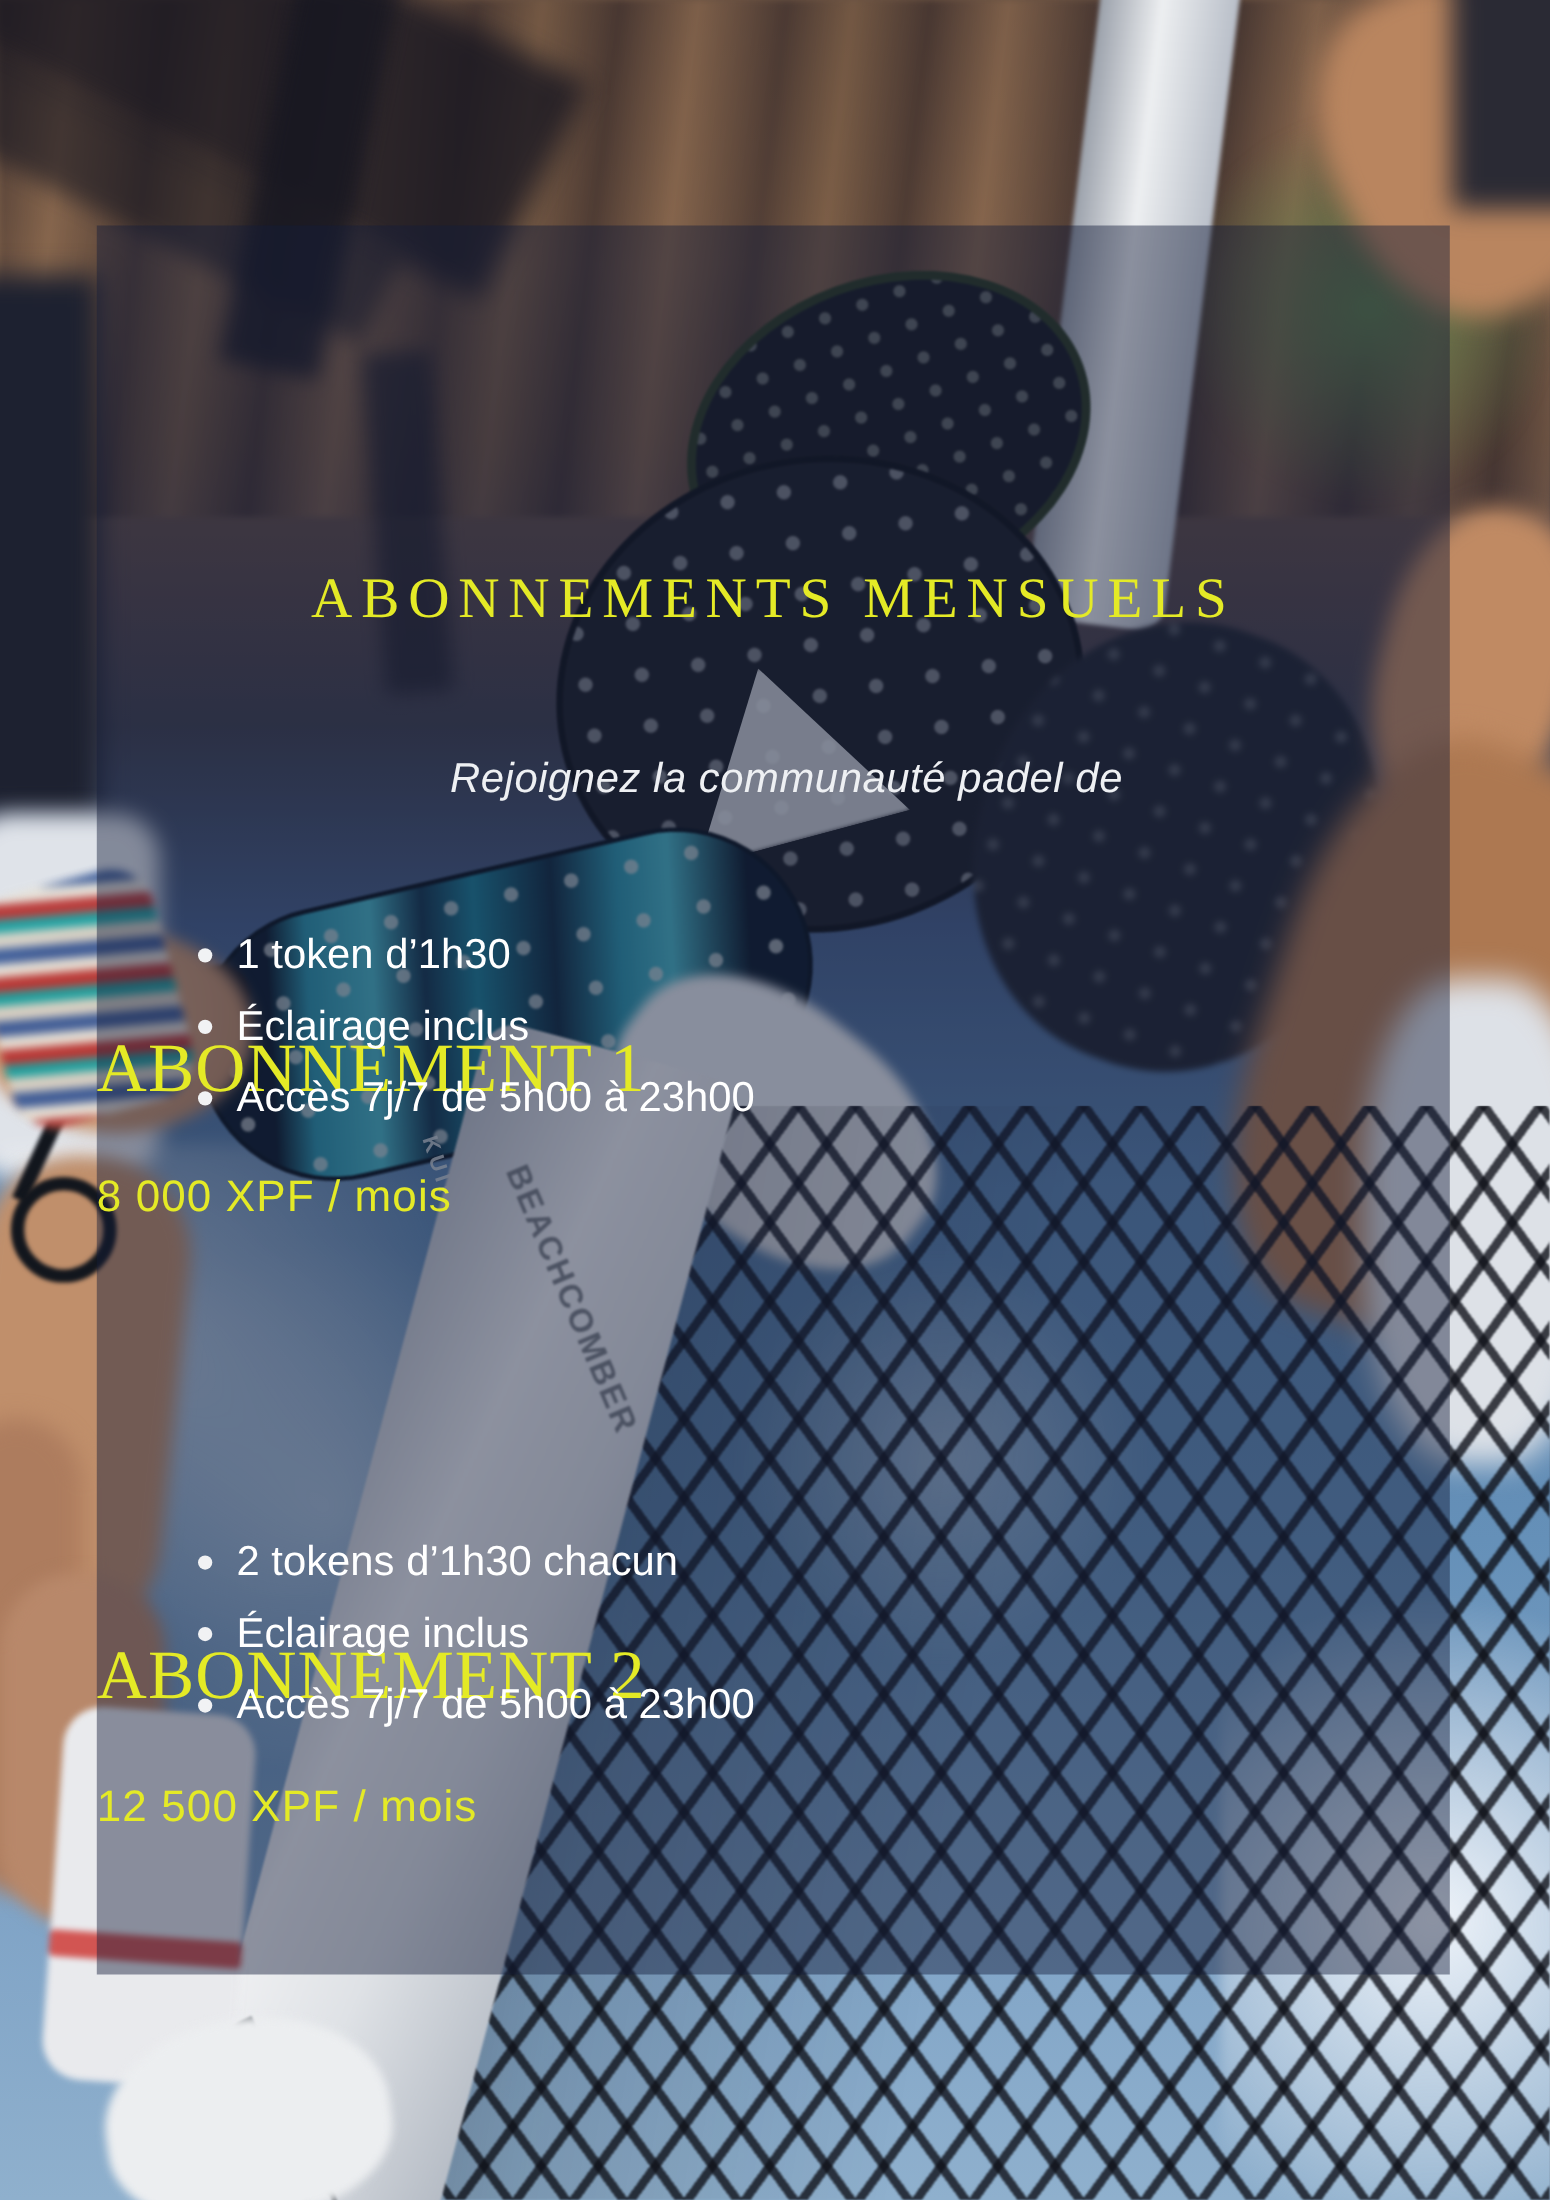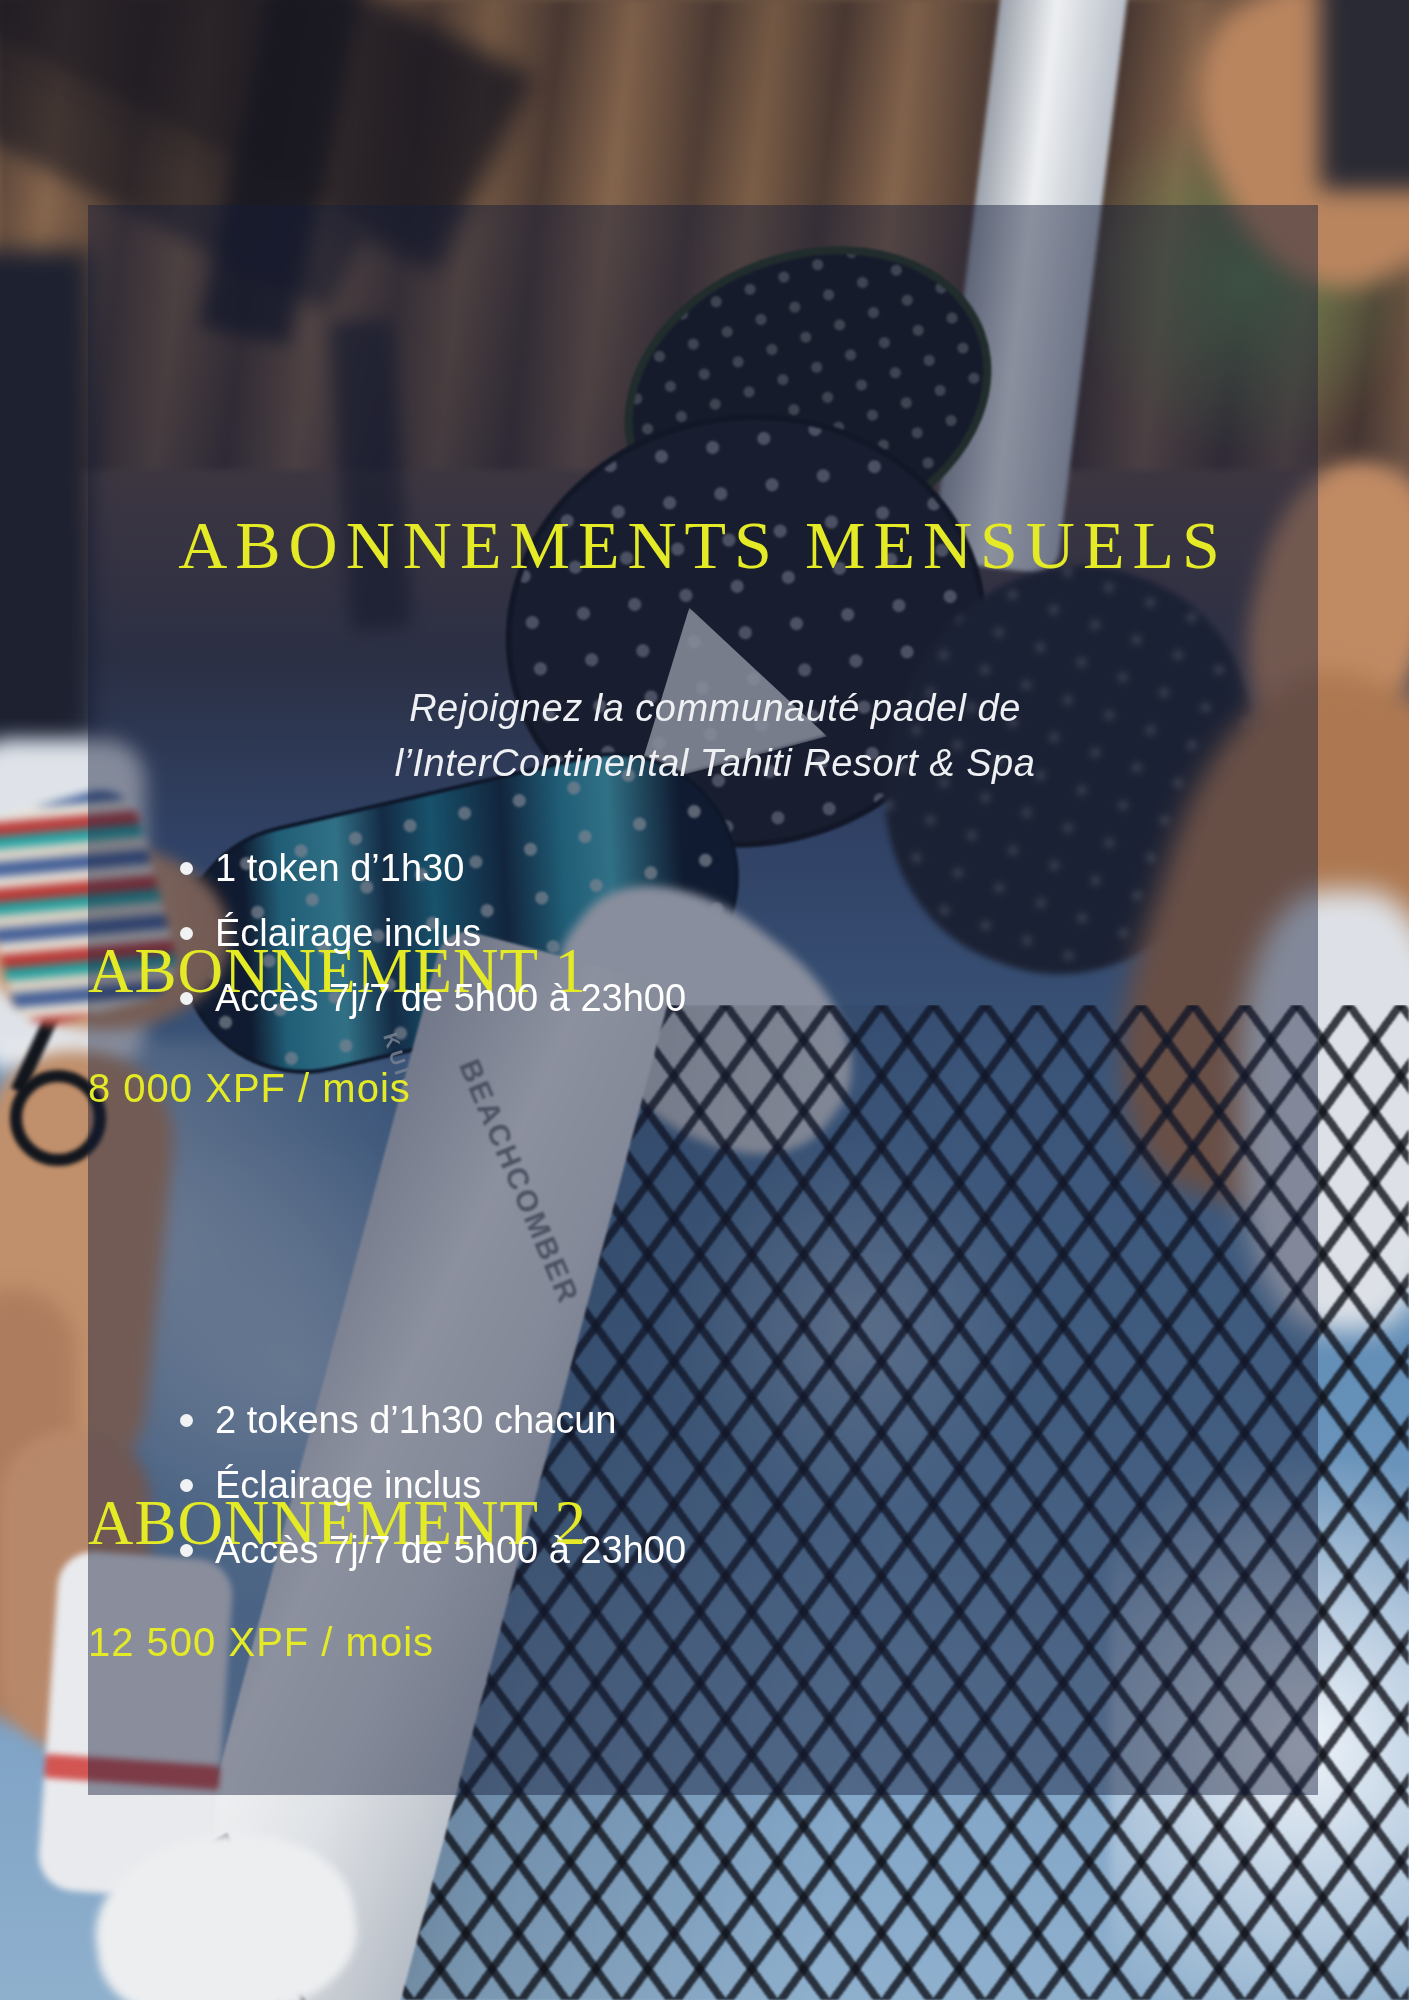--- a/index.html
+++ b/index.html
@@ -162,21 +162,21 @@
   .overlay {
     left:88px; top:205px; width:1230px; height:1590px;
     background:rgba(21,28,58,0.45);
   }
   .overlay * { position:absolute; }
   .serif { font-family:"Liberation Serif","DejaVu Serif",serif; }
   .yellow { color:#e4ea26; }
 
   .title {
     top:302px; left:0; width:100%; margin:0; text-align:center;
-    font-size:68px; line-height:76px; font-weight:normal; letter-spacing:8px;
+    font-size:52px; line-height:76px; font-weight:normal; letter-spacing:8px;
     white-space:nowrap;
   }
   .subtitle { top:464px; left:0; width:100%; margin:12px; text-align:center;
     font-style:italic; font-size:38px; line-height:55px; color:#eef0f3;
     letter-spacing:0.5px; }
   .subtitle .sub-line { position:static; display:block; }
 
   .plan-heading {
     left:0; width:100%; margin:0; text-align:center;
     font-size:63px; line-height:62px; font-weight:normal; letter-spacing:1px;
@@ -247,21 +247,20 @@
       <span class="sock-stripe"></span>
     </div>
     <div class="layer sneaker"></div>
   </div>
 
   <div class="layer overlay">
     <h1 class="title serif yellow">ABONNEMENTS MENSUELS</h1>
 
     <p class="subtitle">
       <span class="sub-line">Rejoignez la communauté padel de</span>
-      <span class="sub-line">l’InterContinental Tahiti Resort &amp; Spa</span>
     </p>
 
     <section>
       <h2 class="plan-heading serif yellow heading-1">ABONNEMENT 1</h2>
       <ul class="bullets bullets-1">
         <li>
           <span class="dot"></span>
           <span class="btext">1 token d’1h30</span>
         </li>
         <li>

